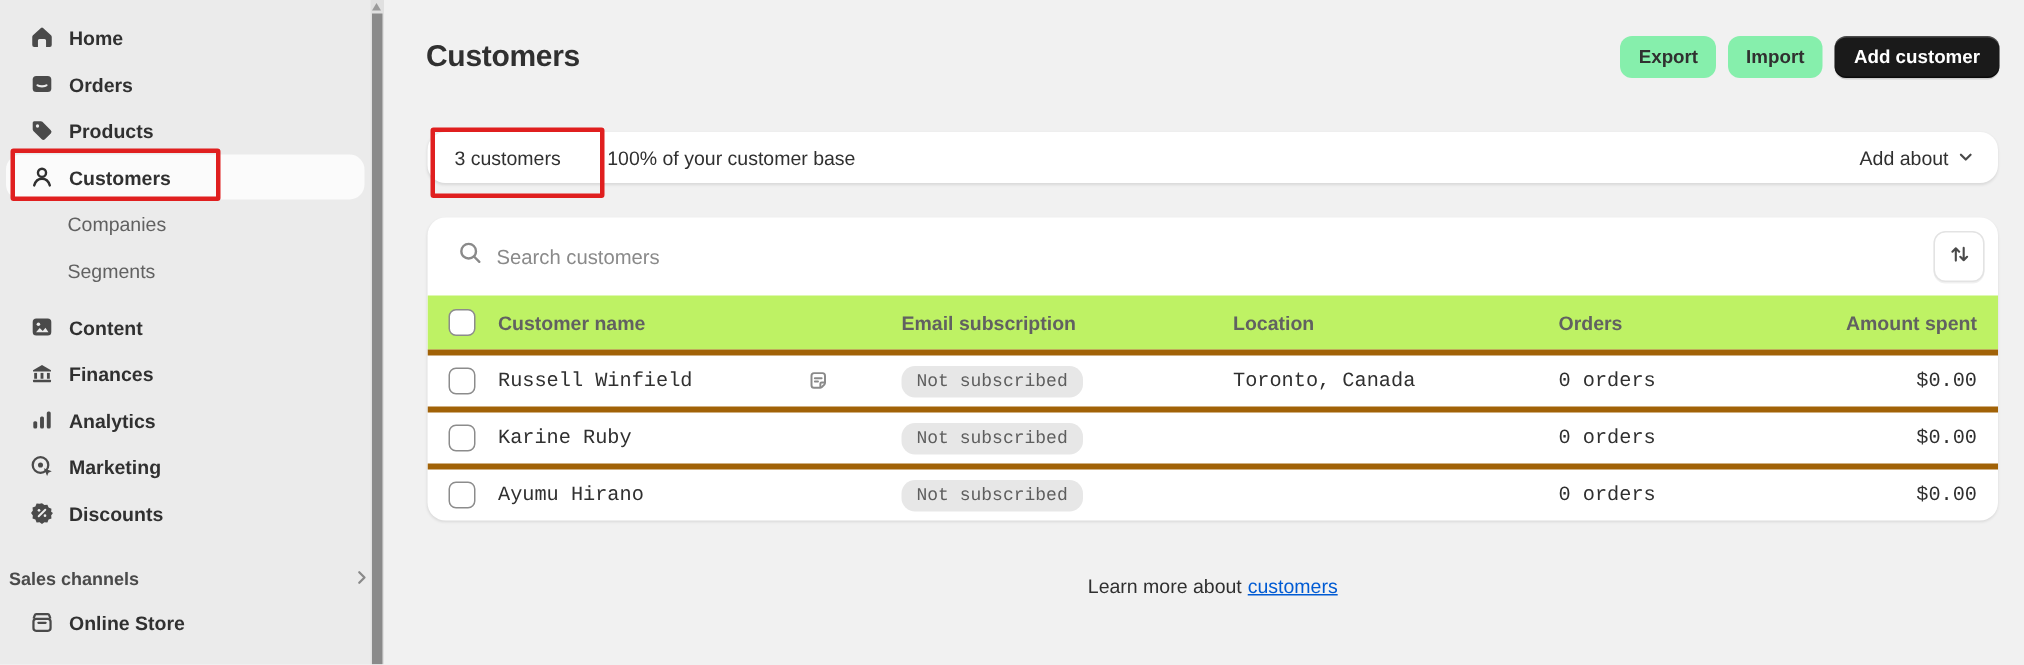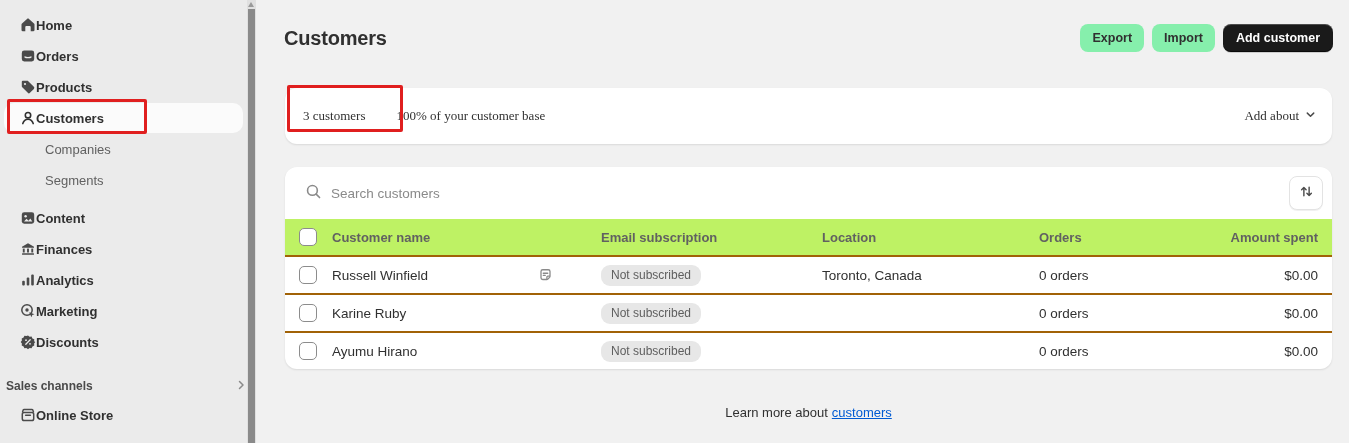--- a/index.html
+++ b/index.html
@@ -14,21 +14,21 @@
   }
 
   
   .sidebar {
     position: absolute; left: 0; top: 0; bottom: 0; width: 247px;
     background: var(--sidebar-bg, #ebebeb);
     padding-top: 10px;
   }
   .nav-item {
     height: 30px; margin: 0 4px 1px 4px;
-    display: flex; align-items: center; 
+    display: flex; align-items: center; gap: 10px;
     padding-left: 16px; border-radius: 10px;
     font-size: 13px; font-weight: 700; color: #303030;
     cursor: pointer;
   }
   .nav-item .icn { width: 16px; height: 16px; display: flex; align-items: center; justify-content: center; flex: none; }
   .nav-item.active { background: #fbfbfb; }
   .nav-item.sub { padding-left: 41px; font-weight: 500; color: #616161; }
   .nav-gap { height: 7px; }
   .sales-channels {
     margin-top: 15px; height: 28px;
@@ -57,25 +57,25 @@
     font-family: inherit; font-size: 12.5px; font-weight: 700;
     padding: 7px 12px; color: #303030; background: #86efac;
   }
   .btn.primary {
     background: var(--primary-button-bg, #1a1a1a); color: #ffffff; padding: 7px 13px;
     box-shadow: inset 0 1px 0 rgba(255,255,255,.22), inset 0 -1px 0 rgba(0,0,0,.6), 0 1px 0 rgba(0,0,0,.15);
   }
 
   
   .filter-card {
-    margin: 36px 17px 0 29px; height: 56px;
+    margin: 36px 17px 0 29px; height: 34px;
     background: #ffffff; border-radius: 12px;
     box-shadow: 0 1px 2px rgba(0,0,0,.10);
     display: flex; align-items: center; gap: 31px;
-    padding: 0 16px 0 18px; font-size: 13px; font-family: Liberation Serif, serif;
+    padding: 0 16px 0 18px; font-size: 13px;
   }
   .filter-count { font-weight: 400; }
   .filter-summary { flex: 1; }
   .add-filter { display: flex; align-items: center; gap: 6px; cursor: pointer; font-size: 13px; background: none; border: none; font-family: inherit; color: #303030; }
 
   
   .table-card {
     margin: 23px 17px 0 29px;
     background: #ffffff; border-radius: 12px;
     box-shadow: 0 1px 2px rgba(0,0,0,.10);
@@ -94,21 +94,21 @@
     display: flex; align-items: center; justify-content: center; cursor: pointer;
   }
 
   .trow {
     display: grid;
     grid-template-columns: 33px 269px 221px 217px 160px 1fr;
     align-items: center;
     padding: 0 14px;
   }
   .header-row { height: 36px; background: #bef264; font-size: 13px; font-weight: 600; color: #616161; }
-  .data-row { height: 38px; border-top: 2px solid #a16207; font-size: 13.5px; position: relative; cursor: pointer; }
+  .data-row { height: 38px; border-top: 4px solid #a16207; font-size: 13.5px; position: relative; cursor: pointer; font-family: Liberation Mono, monospace; }
   .col-amount { text-align: right; }
   .checkbox {
     width: 18px; height: 18px; border: 1.5px solid #8c8c8c; border-radius: 5px;
     background: #fff; display: inline-block; cursor: pointer;
   }
   .badge {
     display: inline-block; background: var(--badge-bg, #e7e7e7); color: #5e5e5e;
     font-size: 12px; line-height: 1; padding: 4px 10px 5px; border-radius: 9px;
   }
   .note-icon { position: absolute; left: 253px; top: 50%; transform: translateY(-50%); display: flex; }

